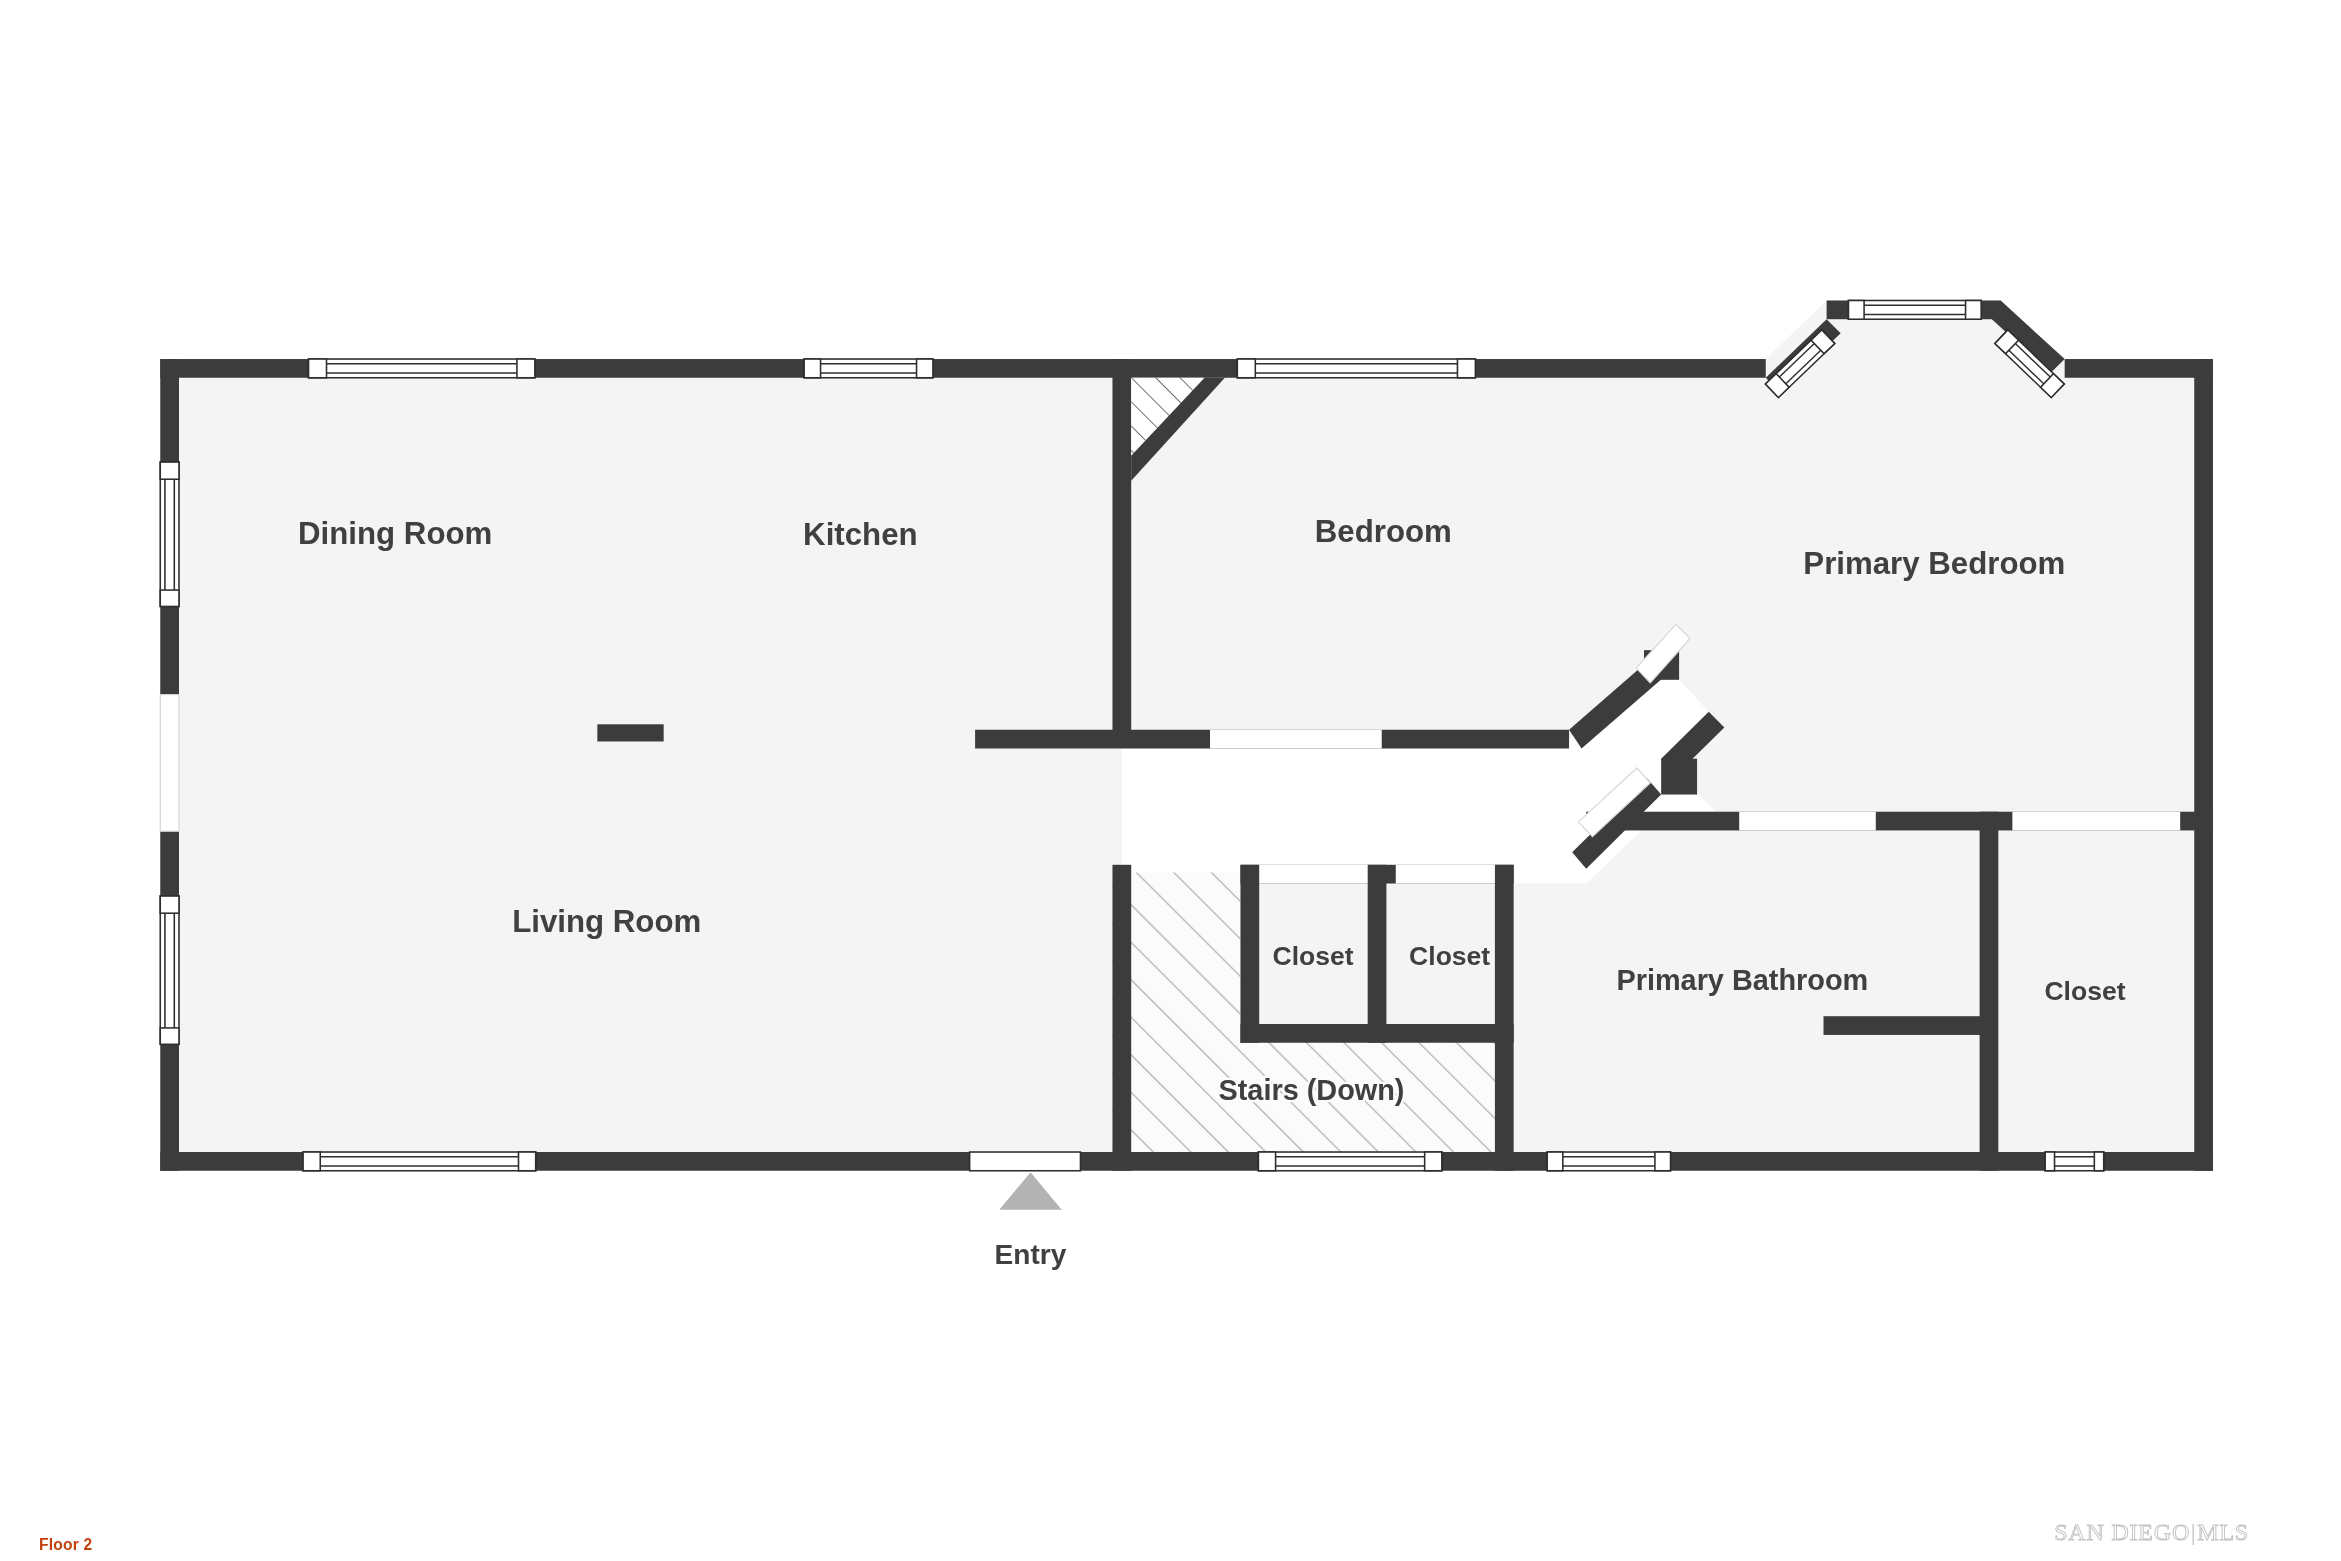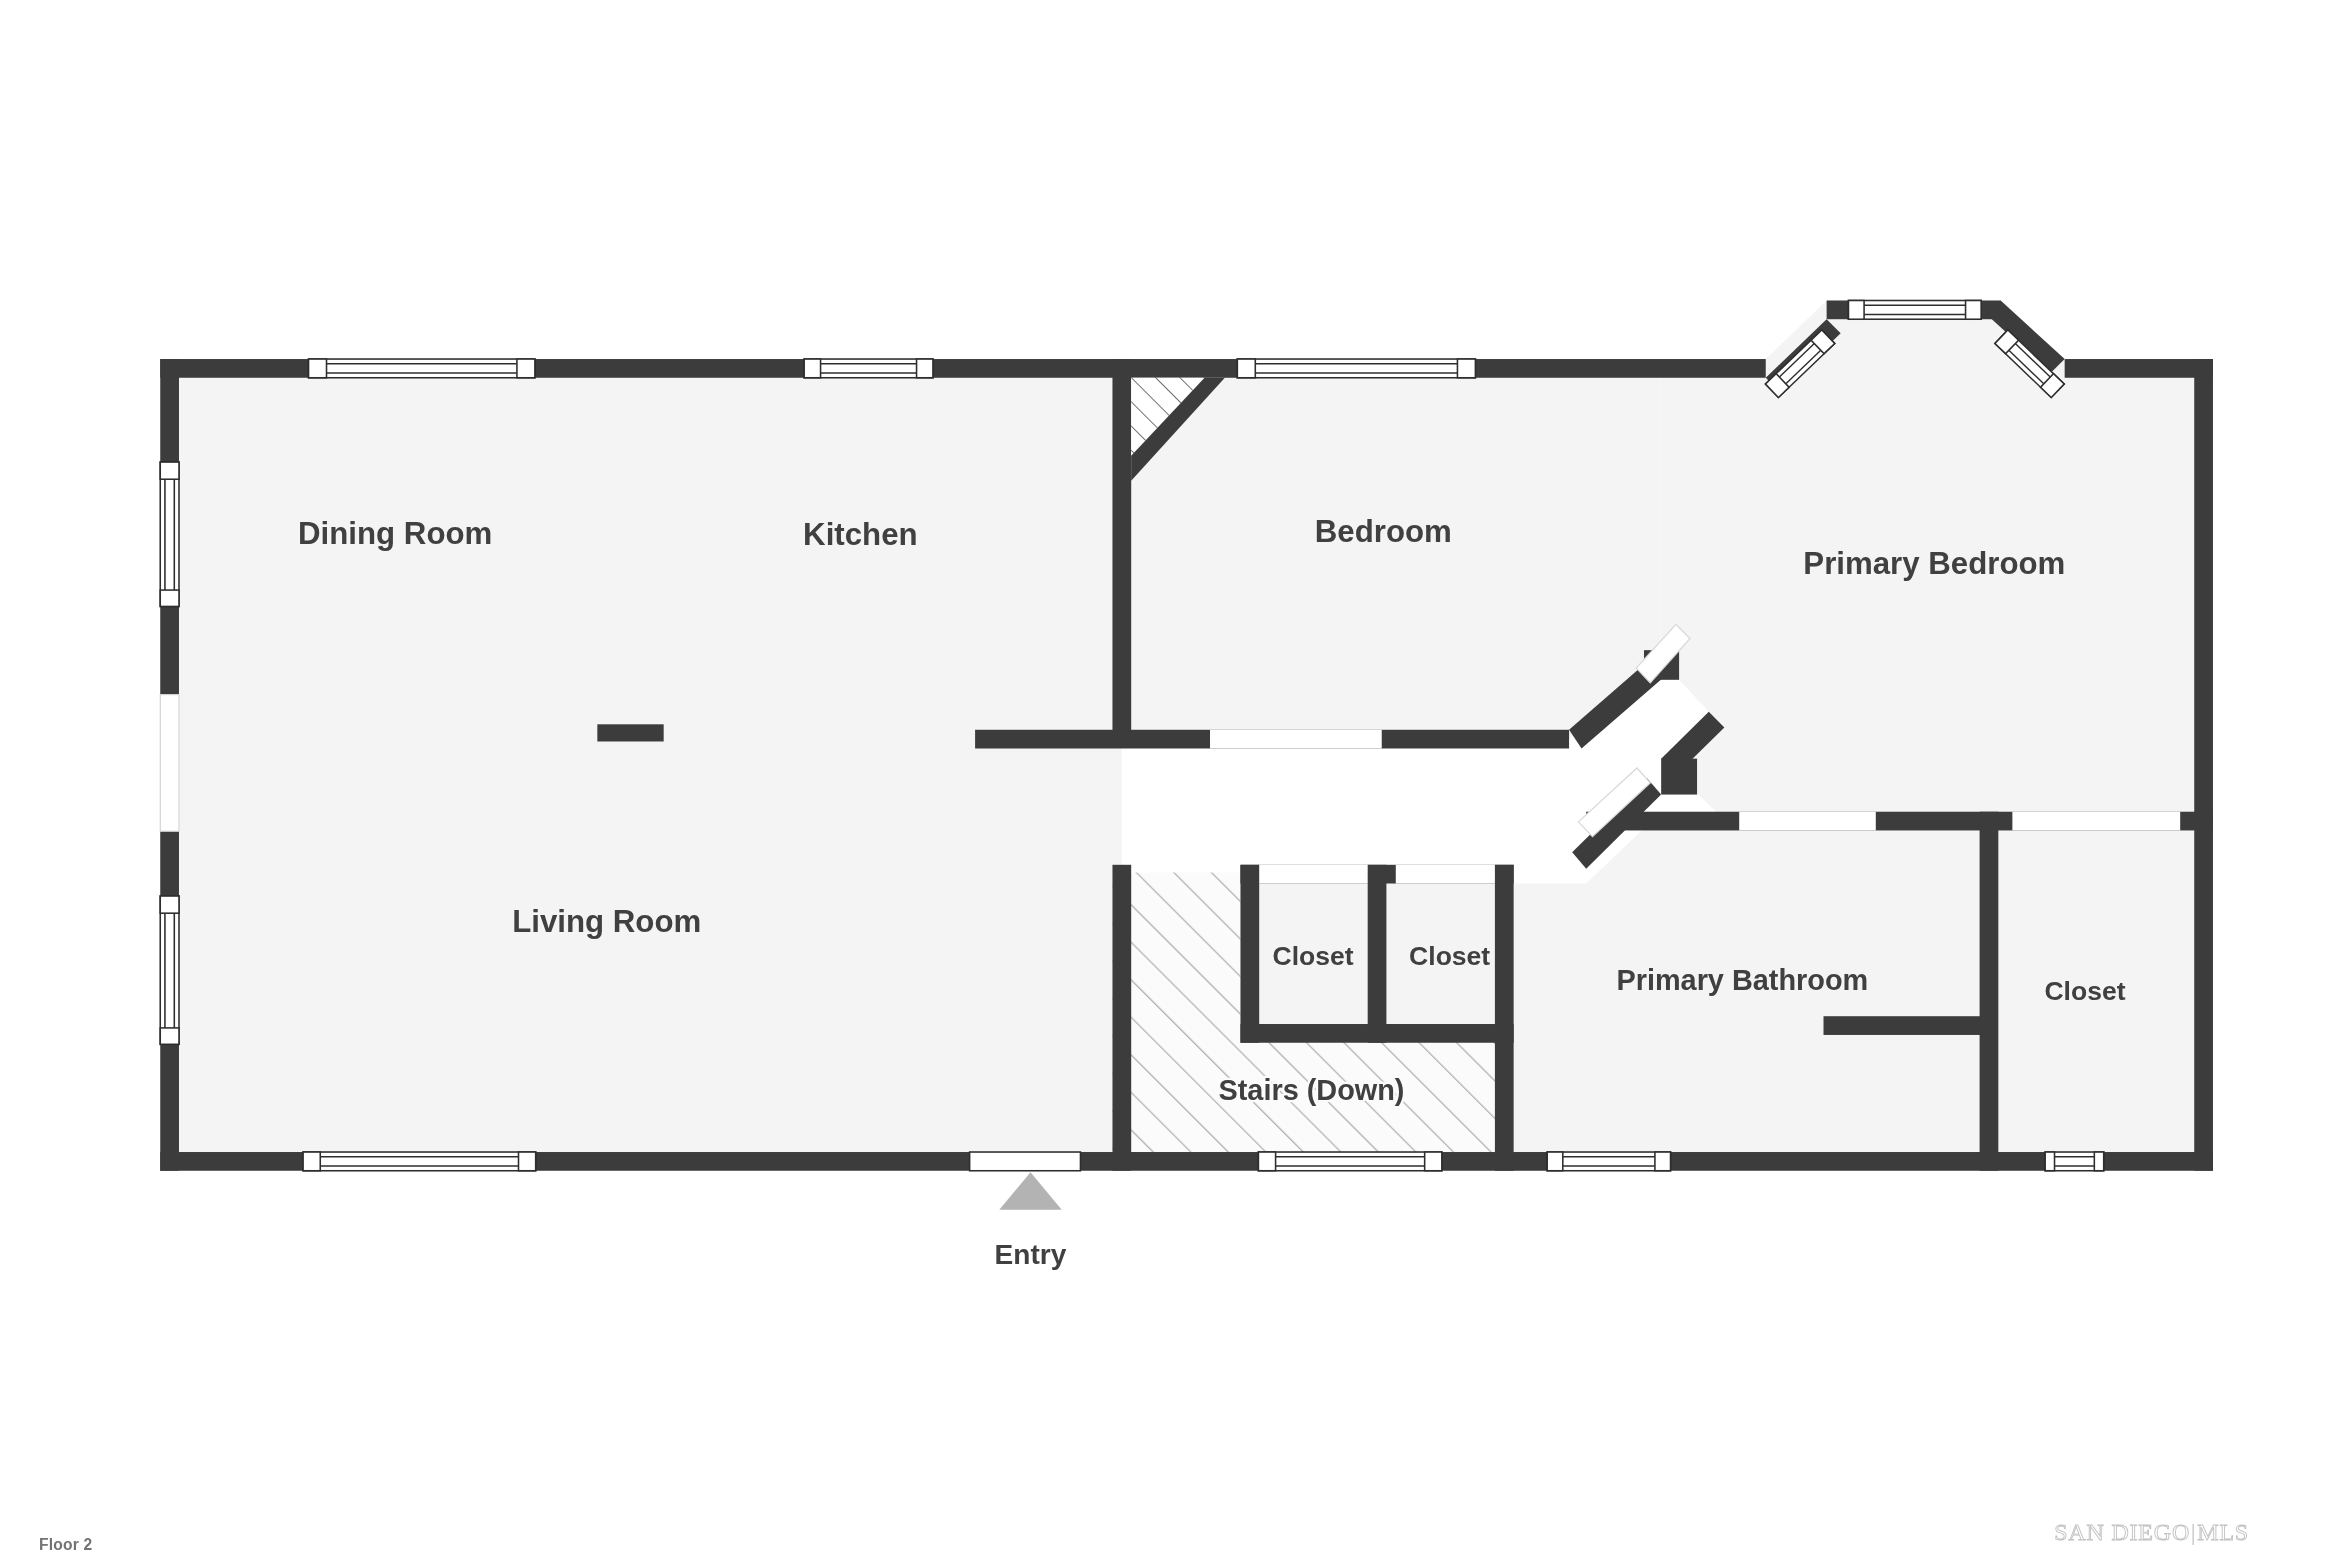--- a/index.html
+++ b/index.html
@@ -43,21 +43,21 @@
   .label-lg  { font-size: 40px; }
   .label-md  { font-size: 37px; }
   .label-sm  { font-size: 34px; }
   .corner-note {
     position: absolute;
     left: 39px;
     top: 1536px;
     font-family: "Liberation Sans", sans-serif;
     font-size: 15.6px;
     font-weight: bold;
-    color: #737373;
+    color: #c2410c;
     letter-spacing: 0.2px;
   }
   .brand-logo {
     position: absolute;
     right: 31px;
     top: 1519px;
     font-family: Liberation Serif, serif;
     font-size: 24px;
     font-weight: 400;
     letter-spacing: 0.8px;

